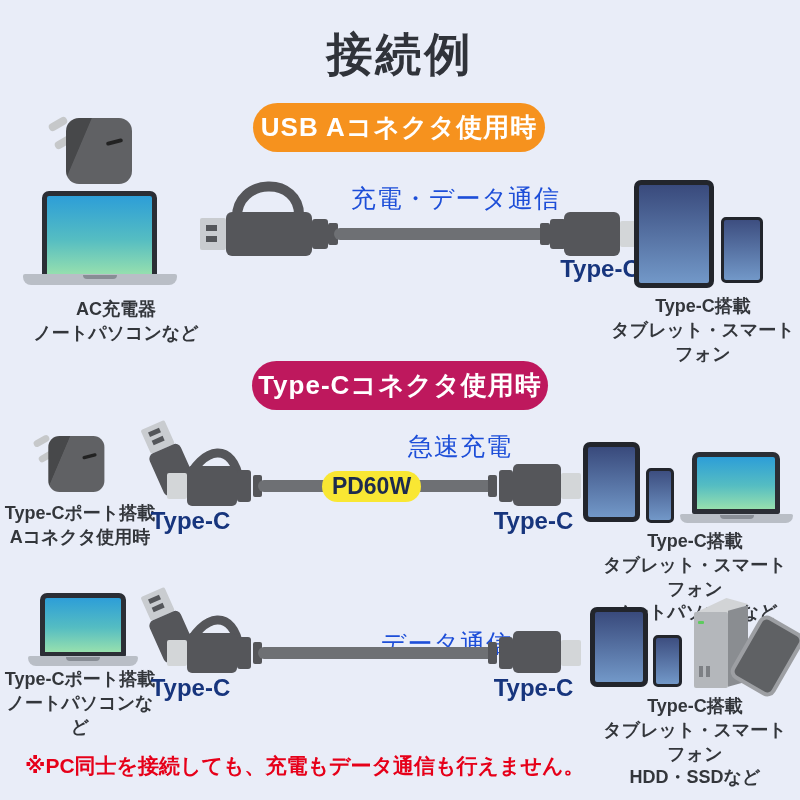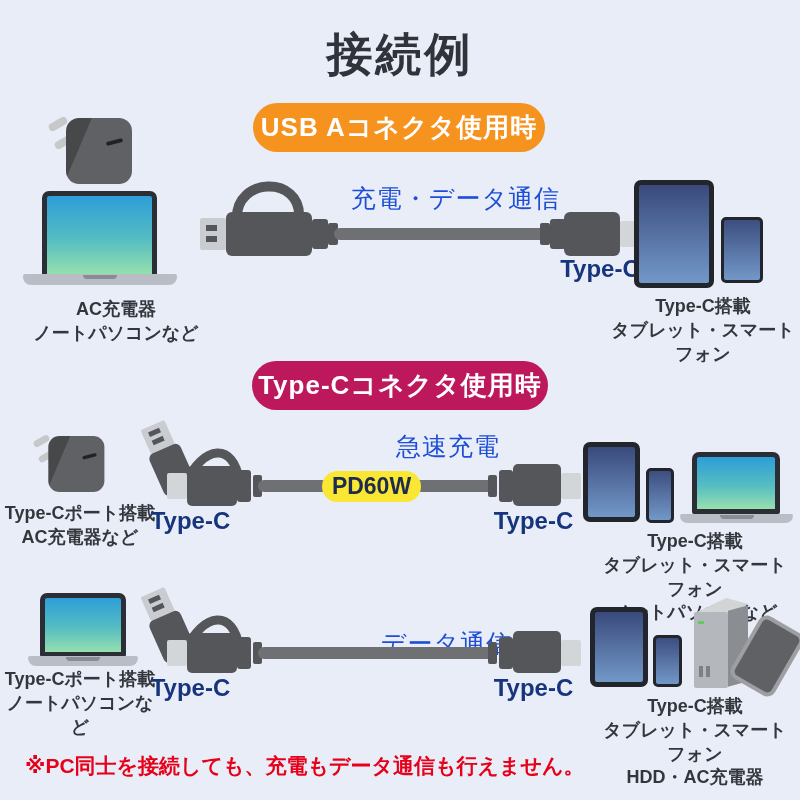--- a/index.html
+++ b/index.html
@@ -119,24 +119,24 @@
   <div class="abs charger" style="left:33px;top:424px;width:100px;height:90px;transform:scale(0.85);transform-origin:top left;">
     <div class="prong" style="left:0;top:16px;"></div>
     <div class="prong" style="left:6px;top:34px;"></div>
     <div class="body" style="left:18px;top:14px;">
       <div class="dash" style="left:40px;top:22px;"></div>
     </div>
   </div>
 
   <div class="abs caption" style="left:0px;top:502px;width:160px;">
     <div>Type-Cポート搭載</div>
-    <div>AC充電器など</div>
-  </div>
-
-  <div class="abs heading" style="left:300px;top:430px;width:200px;">
+    <div>Aコネクタ使用時</div>
+  </div>
+
+  <div class="abs heading" style="left:312px;top:430px;width:200px;">
     <span>急速充電</span>
   </div>
 
   <svg class="abs" style="left:140px;top:420px;" width="500" height="120" viewBox="0 0 500 120">
     <g transform="rotate(-24 27 38)">
       <rect x="14" y="2" width="26" height="26" rx="2" fill="#c9ccd0"></rect>
       <rect x="20" y="7" width="12" height="5" fill="#54565a"></rect>
       <rect x="20" y="16" width="12" height="5" fill="#54565a"></rect>
       <rect x="10" y="28" width="34" height="46" rx="6" fill="#55565a"></rect>
     </g>
@@ -224,20 +224,20 @@
   <div class="abs hdd-front" style="left:694px;top:612px;width:34px;height:76px;">
     <div class="abs hdd-led" style="left:4px;top:9px;width:6px;height:3px;"></div>
     <div class="abs hdd-vent" style="left:5px;top:54px;width:4px;height:11px;"></div>
     <div class="abs hdd-vent" style="left:12px;top:54px;width:4px;height:11px;"></div>
   </div>
   <div class="abs ssd" style="left:742px;top:620px;"></div>
 
   <div class="abs caption" style="left:595px;top:695px;width:200px;">
     <div>Type-C搭載</div>
     <div>タブレット・スマートフォン</div>
-    <div>HDD・AC充電器</div>
+    <div>HDD・SSDなど</div>
   </div>
 
   <div class="abs footnote">
     <span>※PC同士を接続しても、充電もデータ通信も行えません。</span>
   </div>
 
 </div>
 
 </body></html>

